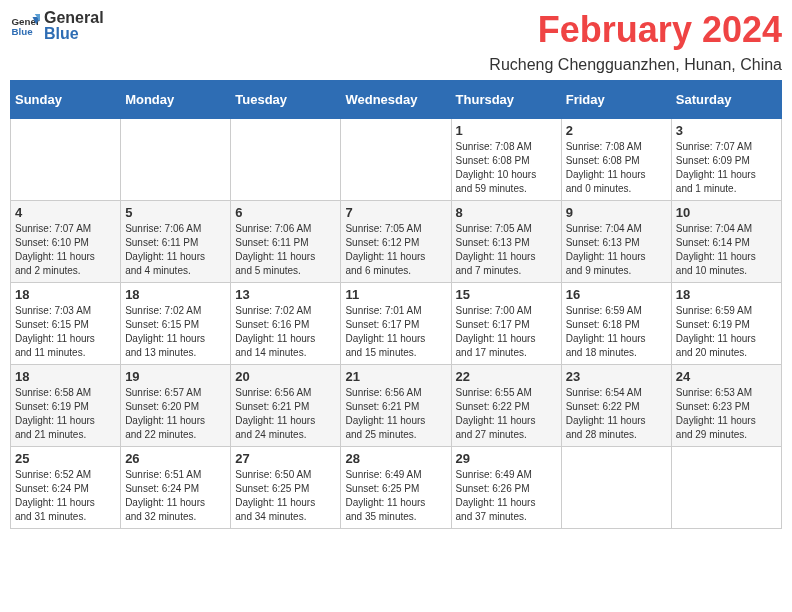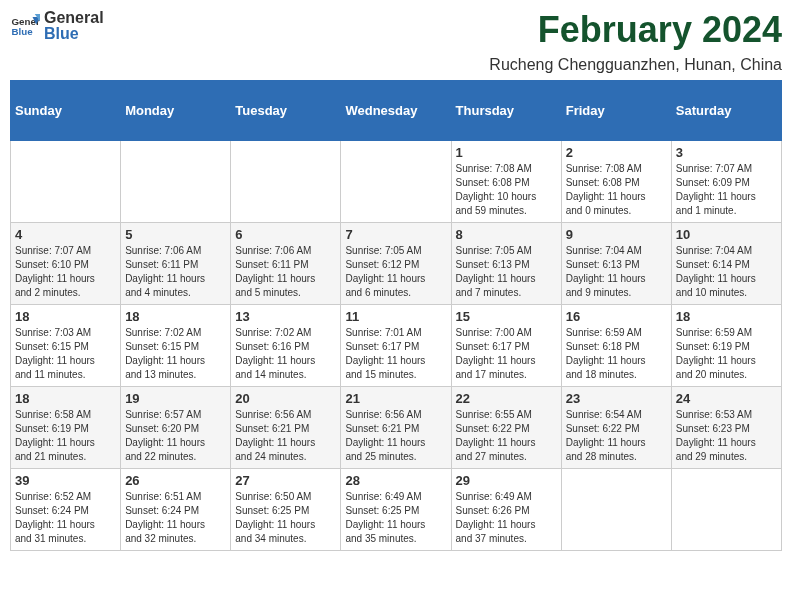--- a/index.html
+++ b/index.html
@@ -24,38 +24,38 @@
     .logo-icon {
       width: 30px;
       height: 30px;
     }
     .title-area {
       text-align: right;
     }
     .main-title {
       font-size: 36px;
       font-weight: bold;
-      color: #14532d;
+      color: #ef4444;
       line-height: 1.1;
     }
     .subtitle {
       font-size: 16px;
       color: #333;
       font-weight: normal;
       margin-top: 6px;
     }
     .calendar {
       width: 100%;
       border-collapse: collapse;
       font-size: 11px;
     }
     .calendar th {
       background-color: #2e6db4;
       color: #fff;
-      padding: 22px 4px;
+      padding: 11px 4px;
       text-align: left;
       font-size: 13px;
       font-weight: bold;
       border: 1px solid #2e6db4;
     }
     .calendar td {
       border: 1px solid #ccc;
       vertical-align: top;
       padding: 4px;
       width: calc(100% / 7);
@@ -225,21 +225,21 @@
           <span class="day-number">23</span>
           <div class="day-info">Sunrise: 6:54 AM<br>Sunset: 6:22 PM<br>Daylight: 11 hours<br>and 28 minutes.</div>
         </td>
         <td>
           <span class="day-number">24</span>
           <div class="day-info">Sunrise: 6:53 AM<br>Sunset: 6:23 PM<br>Daylight: 11 hours<br>and 29 minutes.</div>
         </td>
       </tr>
       <tr>
         <td>
-          <span class="day-number">39</span>
+          <span class="day-number">25</span>
           <div class="day-info">Sunrise: 6:52 AM<br>Sunset: 6:24 PM<br>Daylight: 11 hours<br>and 31 minutes.</div>
         </td>
         <td>
           <span class="day-number">26</span>
           <div class="day-info">Sunrise: 6:51 AM<br>Sunset: 6:24 PM<br>Daylight: 11 hours<br>and 32 minutes.</div>
         </td>
         <td>
           <span class="day-number">27</span>
           <div class="day-info">Sunrise: 6:50 AM<br>Sunset: 6:25 PM<br>Daylight: 11 hours<br>and 34 minutes.</div>
         </td>

